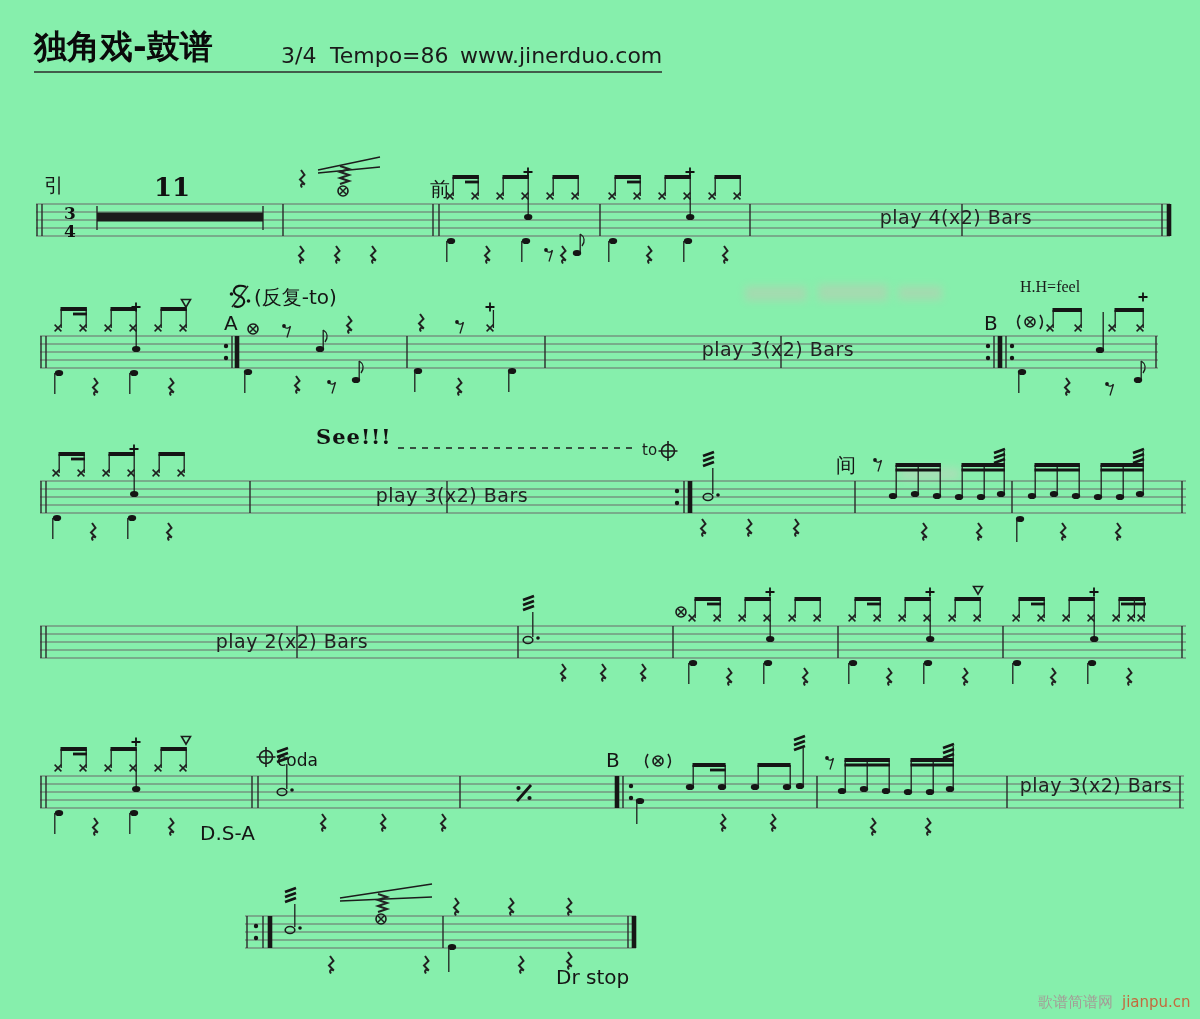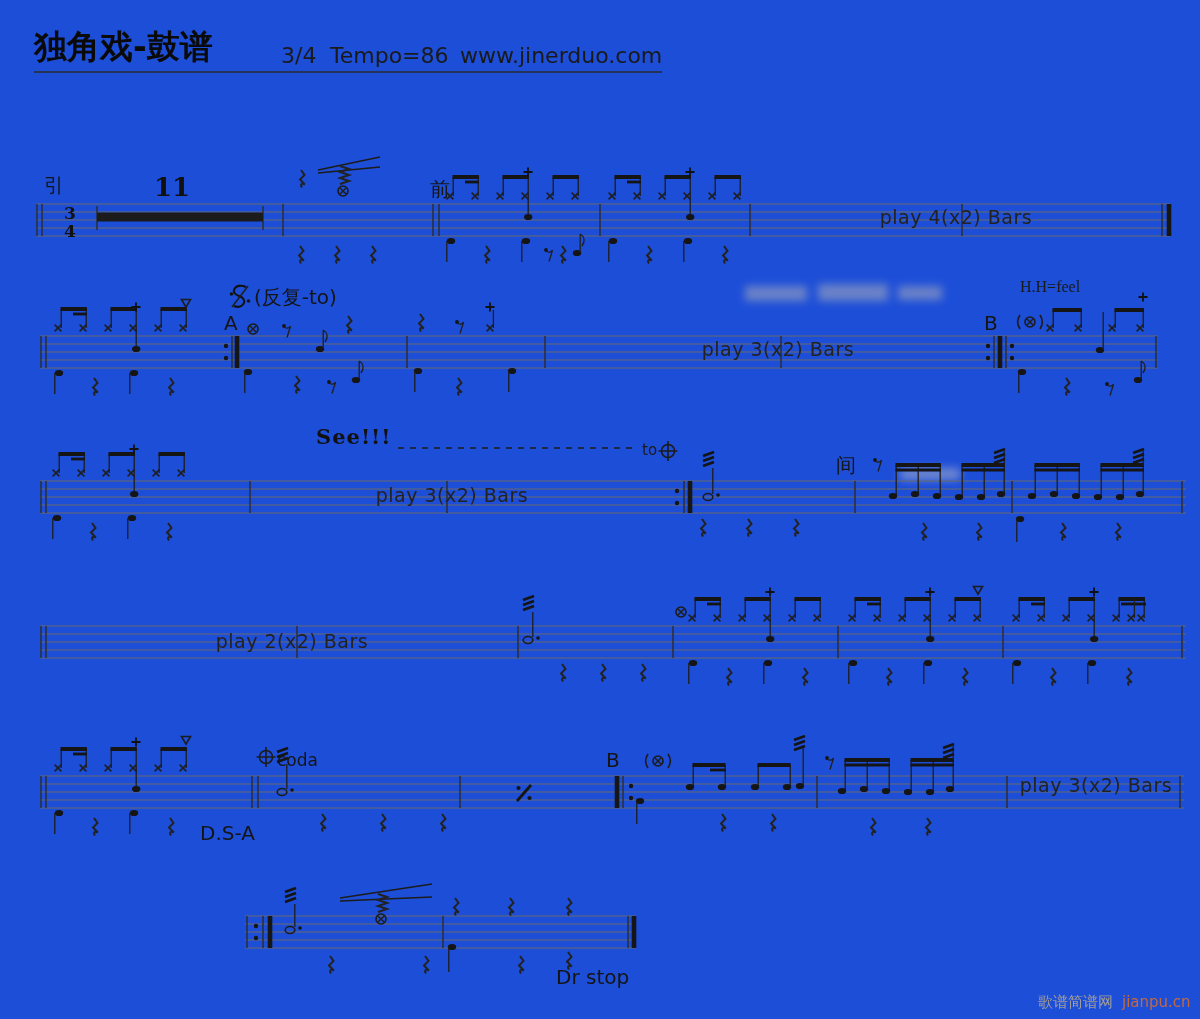--- a/index.html
+++ b/index.html
@@ -1,16 +1,16 @@
 <!DOCTYPE html>
 <html><head>
 <meta charset="utf-8">
 <style>
   html,body{margin:0;padding:0;background:#e8e8e8;}
-  .page{position:relative;width:1200px;height:1019px;background:#1d4ed8;overflow:hidden;
+  .page{position:relative;width:1200px;height:1019px;background:#86efac;overflow:hidden;
         font-family:"DejaVu Sans",sans-serif;}
   svg{position:absolute;left:0;top:0;}
   
   .sline{stroke:#6b6b6b;stroke-width:1.1;fill:none}
   .bl{stroke:#2b2b2b;stroke-width:1.4;fill:none}
   .blk{stroke:#161616;stroke-width:4.6;fill:none}
   .st{stroke:#1e1e1e;stroke-width:1.3;fill:none}
   .bm{stroke:#151515;stroke-width:3.8;fill:none}
   .bm2{stroke:#151515;stroke-width:2.8;fill:none}
   .xs{stroke:#1e1e1e;stroke-width:1.5;fill:none}

